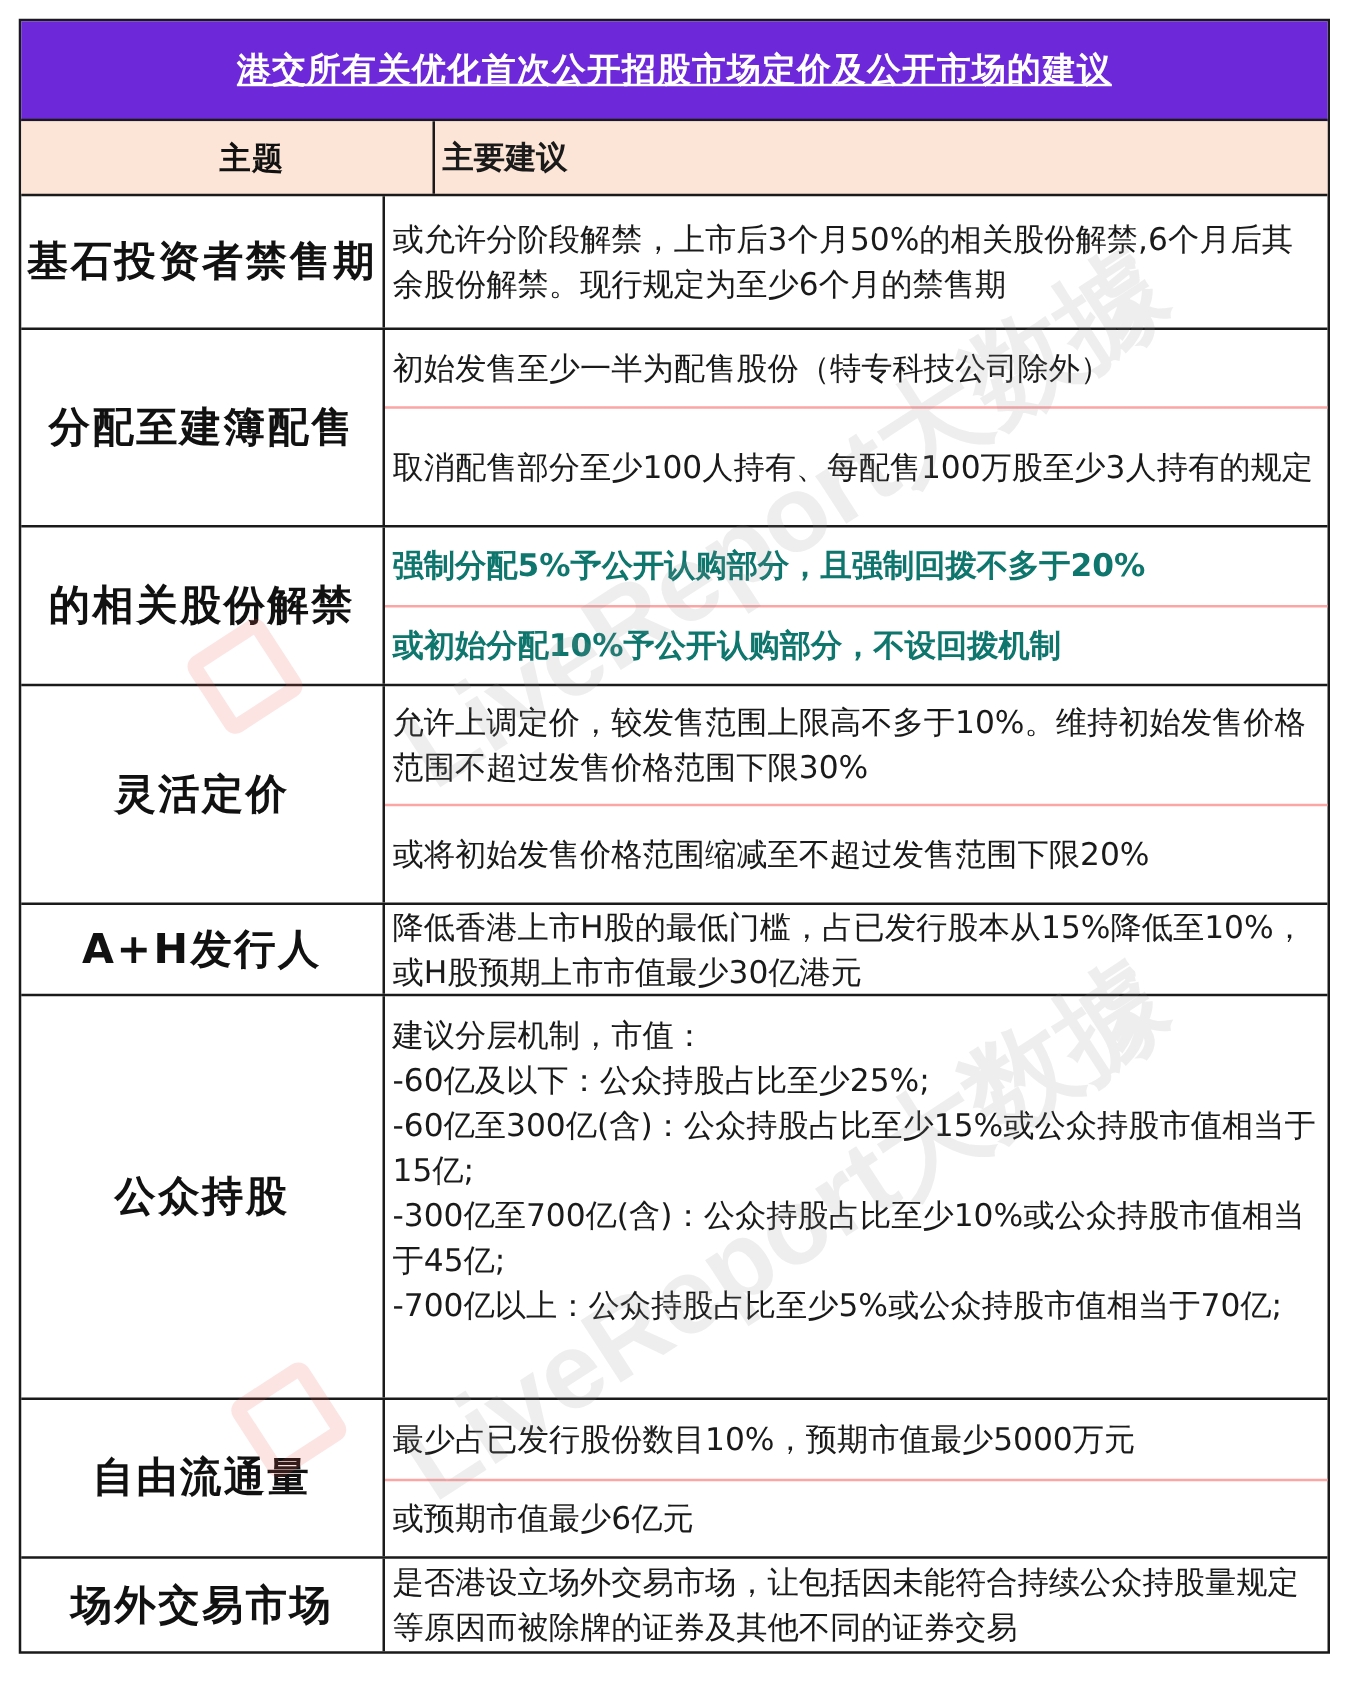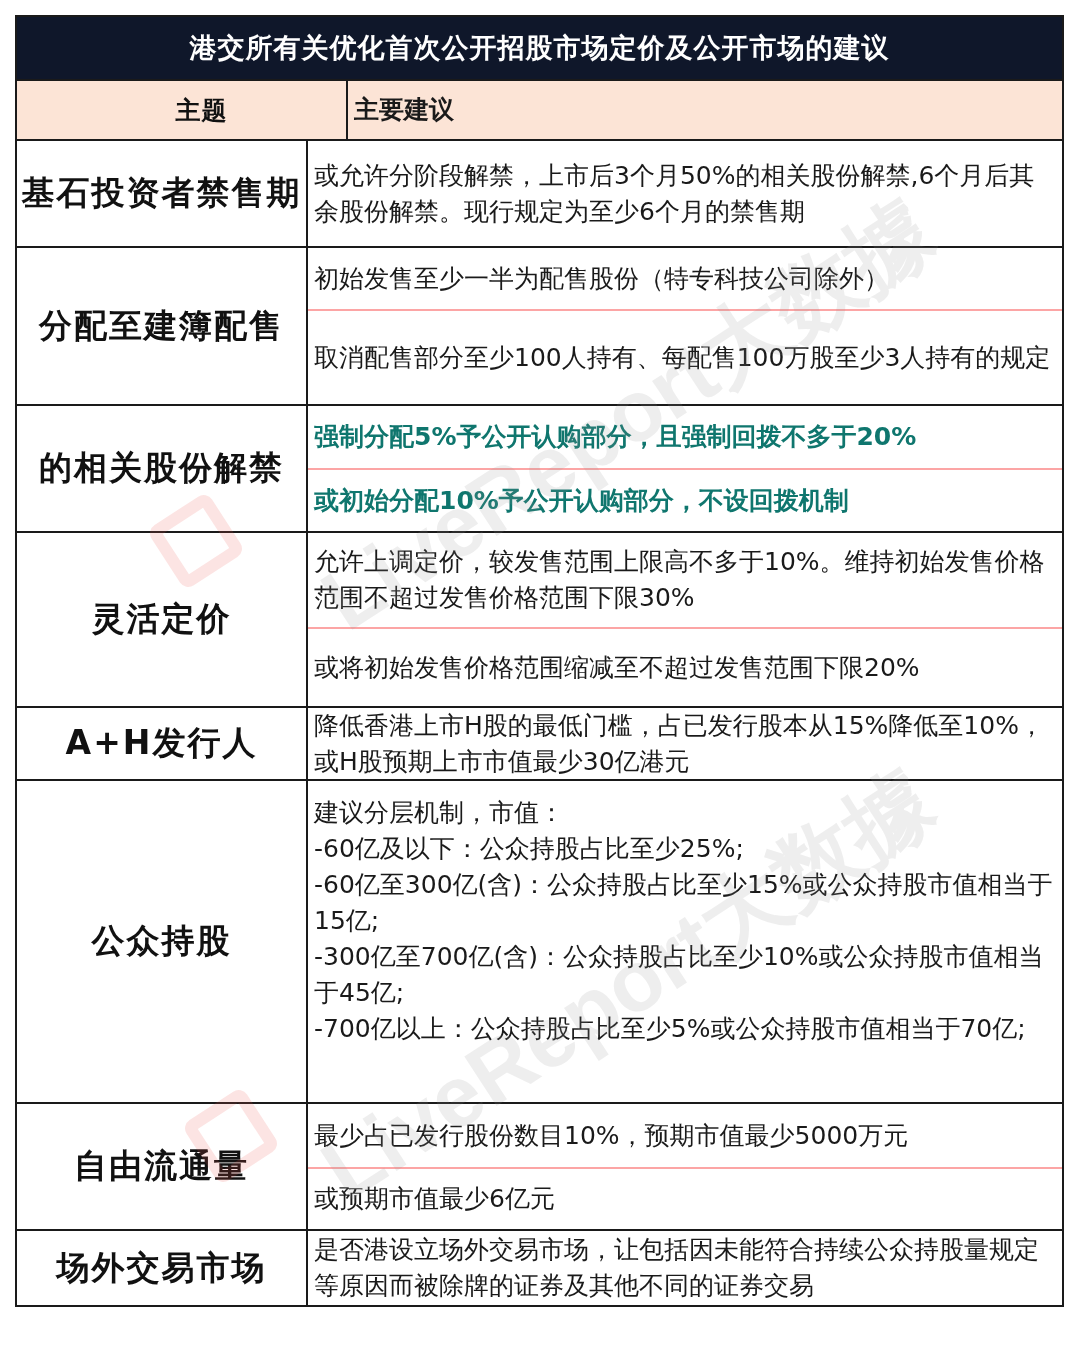--- a/index.html
+++ b/index.html
@@ -1,23 +1,23 @@
 <!DOCTYPE html>
 <html><head>
 <meta charset="utf-8">
 <style>
   html, body { margin: 0; padding: 0; background: #ffffff; }
   body { width: 1080px; height: 1361px; position: relative; overflow: hidden;
          font-family: "DejaVu Sans", "Liberation Sans", sans-serif; }
   .tbl { position: absolute; left: 15px; top: 15px; width: 1049px;
          border: 2px solid #1a1a1a; box-sizing: border-box; }
-  .title-row { height: 64px; background: #0f172a; color: #ffffff;
+  .title-row { height: 80px; background: #6d28d9; color: #ffffff;
                display: flex; align-items: center; justify-content: center;
                font-size: 27px; font-weight: bold; letter-spacing: 1px;
-               border-bottom: 2px solid #1a1a1a; box-sizing: border-box; }
+               border-bottom: 2px solid #1a1a1a; box-sizing: border-box; text-decoration: underline; }
   .row { display: flex; border-bottom: 2px solid #1a1a1a; box-sizing: border-box; }
   .row:last-child { border-bottom: none; }
   .topic { width: 291px; flex: none; border-right: 2px solid #1a1a1a;
            display: flex; align-items: center; justify-content: center;
            font-size: 33px; font-weight: bold; color: #111; letter-spacing: 2px;
            box-sizing: border-box; }
   .sugg { flex: 1; display: flex; flex-direction: column; }
   .cell { flex: 1; display: flex; align-items: center; padding: 0 6px;
           font-size: 25px; line-height: 36px; color: #1a1a1a;
           box-sizing: border-box; border-bottom: 2px solid #fca5a5; }

